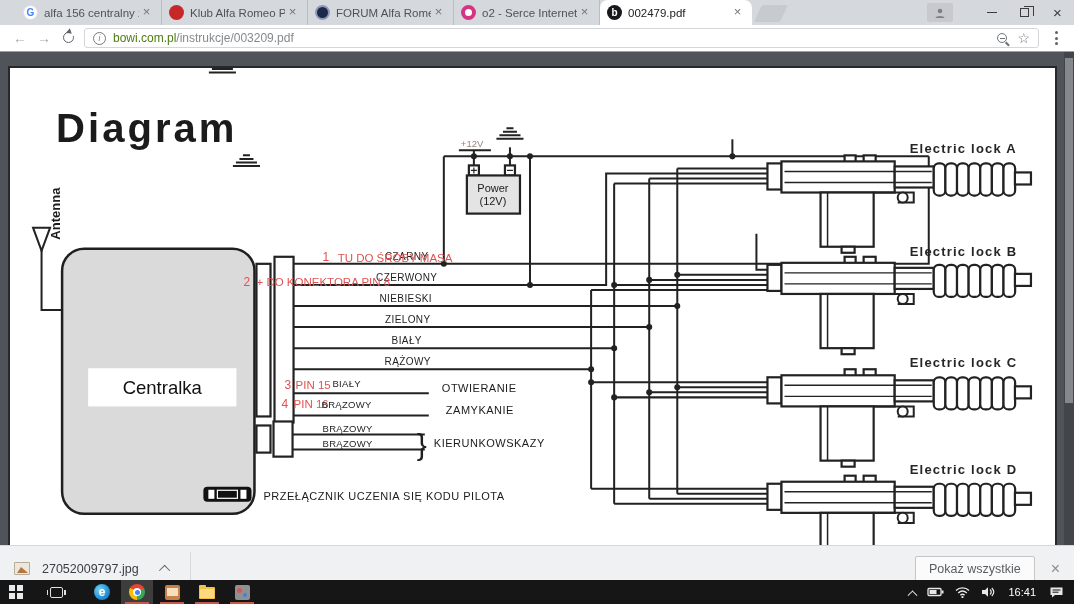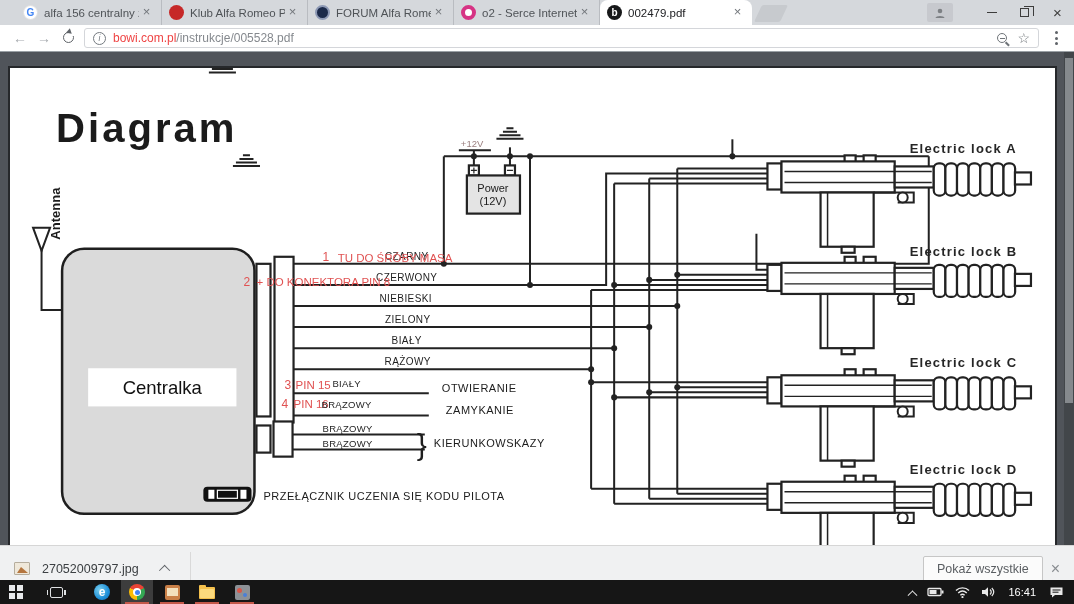--- a/index.html
+++ b/index.html
@@ -29,21 +29,21 @@
 
   
   .toolbar { height:26px; background:#fff; display:flex; align-items:center; padding:0 8px; }
   .nav-btn { width:24px; text-align:center; font-size:14px; color:#a6aaae; }
   .nav-btn.enabled { color:#5f6368; }
   .reload-ic { position:relative; width:11px; height:11px; border:1.7px solid #5f6368; border-radius:50%; display:inline-block; }
   .reload-ic::before { content:''; position:absolute; top:-2px; right:-1px; width:5px; height:5px; background:#fff; }
   .reload-ic::after { content:''; position:absolute; top:-3px; right:-2px; border:3.5px solid transparent; border-left:5px solid #5f6368; transform:rotate(40deg); }
   .omnibox { flex:1; height:20px; border:1px solid #d4d6da; border-radius:3px; background:#fff; display:flex; align-items:center; padding:0 8px; margin:0 8px 0 4px; font-size:12px; }
   .info-ic { width:13px; height:13px; border:1.2px solid #747a80; border-radius:50%; color:#747a80; font-size:8.5px; line-height:11px; text-align:center; font-style:italic; margin-right:7px; flex:0 0 13px; }
-  .url-domain { color:#ef4444; }
+  .url-domain { color:#4d7c0f; }
   .url-path { color:#85898e; }
   .omni-spacer { flex:1; }
   .zoom-ic { position:relative; width:10px; height:10px; border:1.5px solid #6f7479; border-radius:50%; margin-right:10px; }
   .zoom-ic::before { content:''; position:absolute; left:2px; top:3.7px; width:4.5px; height:1.4px; background:#6f7479; }
   .zoom-ic::after { content:''; position:absolute; right:-4px; bottom:-3px; width:5px; height:1.6px; background:#6f7479; transform:rotate(45deg); }
   .star-ic { font-size:14px; color:#6f7479; line-height:14px; }
   .menu-dots { display:flex; flex-direction:column; gap:2.5px; padding:0 8px; }
   .menu-dots i { width:3px; height:3px; border-radius:50%; background:#5f6368; }
 
   
@@ -64,21 +64,21 @@
   .locklbl { font-size:13px; fill:#262626; letter-spacing:1.2px; font-weight:bold; }
 
   
   .dlbar { position:absolute; top:545px; left:0; width:1074px; height:46px; background:#f0f1f2; border-top:1px solid #d6d6d6; display:flex; align-items:center; }
   .dl-item { display:flex; align-items:center; margin-left:14px; gap:9px; }
   .file-ic { width:16px; height:13px; background:#efe8da; border:1px solid #b5ad9d; border-radius:1px; position:relative; }
   .file-ic::before { content:''; position:absolute; left:2px; bottom:1px; border-left:4px solid transparent; border-right:7px solid transparent; border-bottom:6px solid #b5763f; }
   .dl-name { font-size:12.5px; color:#3c4043; margin-left:3px; }
   .dl-caret { width:8px; height:8px; border-left:1.6px solid #5f6368; border-top:1.6px solid #5f6368; transform:rotate(45deg) translateY(2px); margin-left:14px; }
   .dl-sep { width:1px; height:34px; background:#d9d9d9; margin-left:20px; }
-  .dl-right { margin-left:auto; display:flex; align-items:center; gap:8px; padding-right:14px; }
+  .dl-right { margin-left:auto; display:flex; align-items:center; gap:16px; padding-right:14px; }
   .show-all-btn { border:1px solid #c6c6c6; border-radius:2px; background:#fbfbfb; color:#5a5e62; font-size:12.5px; padding:5px 13px; font-family:"Liberation Sans", sans-serif; }
   .dl-close { font-size:16px; color:#888c90; }
 
   
   .taskbar { position:absolute; top:580px; left:0; width:1074px; height:24px; background:#161616; display:flex; align-items:center; }
   .tb-btn { width:32px; height:24px; display:flex; align-items:center; justify-content:center; position:relative; }
   .tb-btn.open::after { content:''; position:absolute; bottom:0; left:4px; right:4px; height:2px; background:#c4584a; }
   .tb-btn.active-app { background:#3d3d3d; }
   .start-ic { display:grid; grid-template-columns:6px 6px; grid-template-rows:6px 6px; gap:1.5px; }
   .start-ic i { background:#e8eaec; }
@@ -152,21 +152,21 @@
     </div>
   </div>
 
   <div class="toolbar">
     <span class="nav-btn">←</span>
     <span class="nav-btn">→</span>
     <span class="nav-btn enabled"><span class="reload-ic"></span></span>
     <div class="omnibox">
       <span class="info-ic">i</span>
       <span class="url-domain">bowi.com.pl</span>
-        <span class="url-path">/instrukcje/005528.pdf</span>
+        <span class="url-path">/instrukcje/003209.pdf</span>
       <span class="omni-spacer"></span>
       <span class="zoom-ic"></span>
       <span class="star-ic">☆</span>
     </div>
     <span class="menu-dots">
         <i></i>
         <i></i>
         <i></i>
       </span>
   </div>

